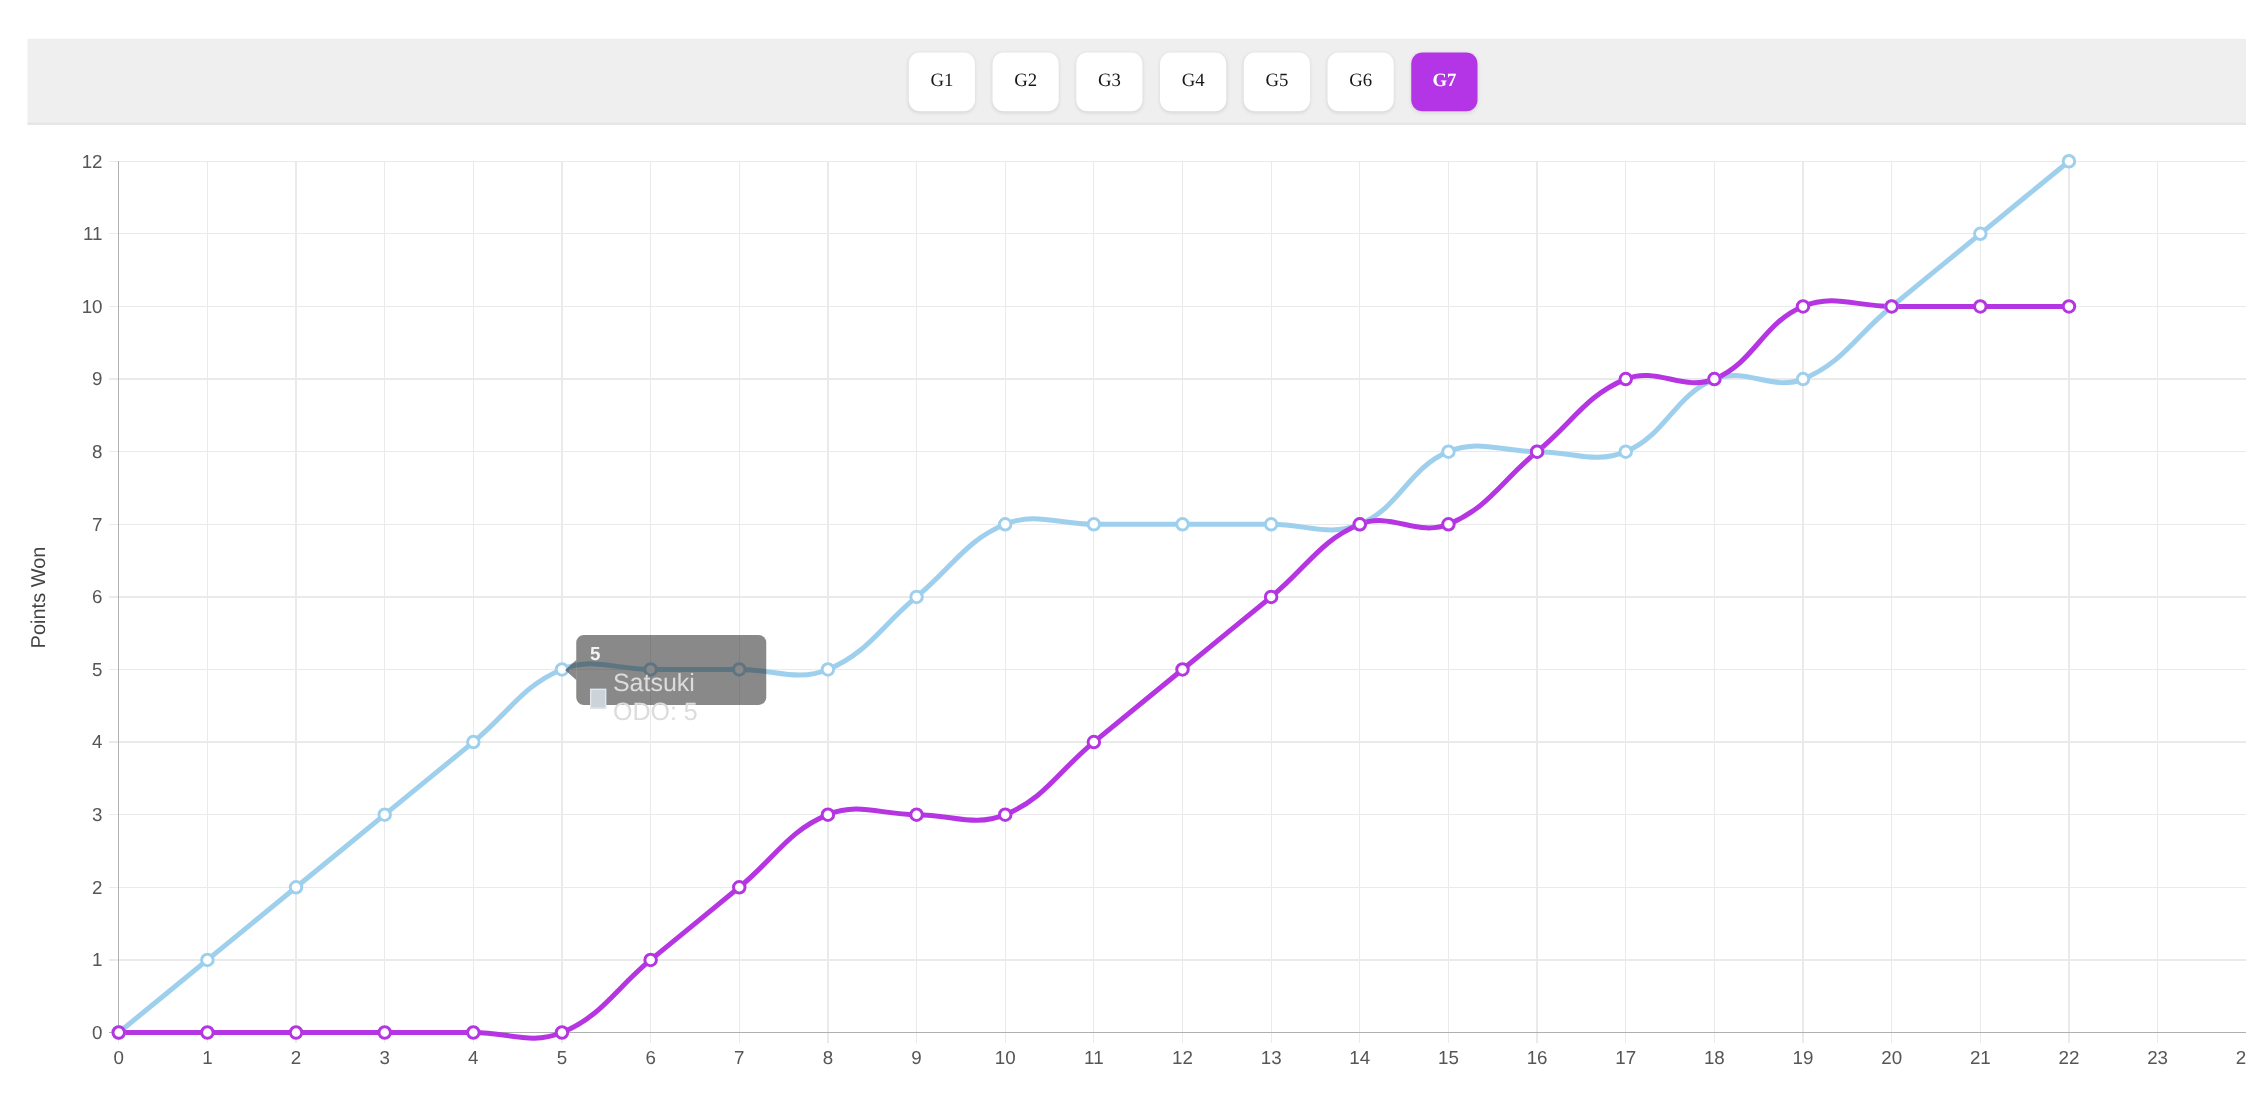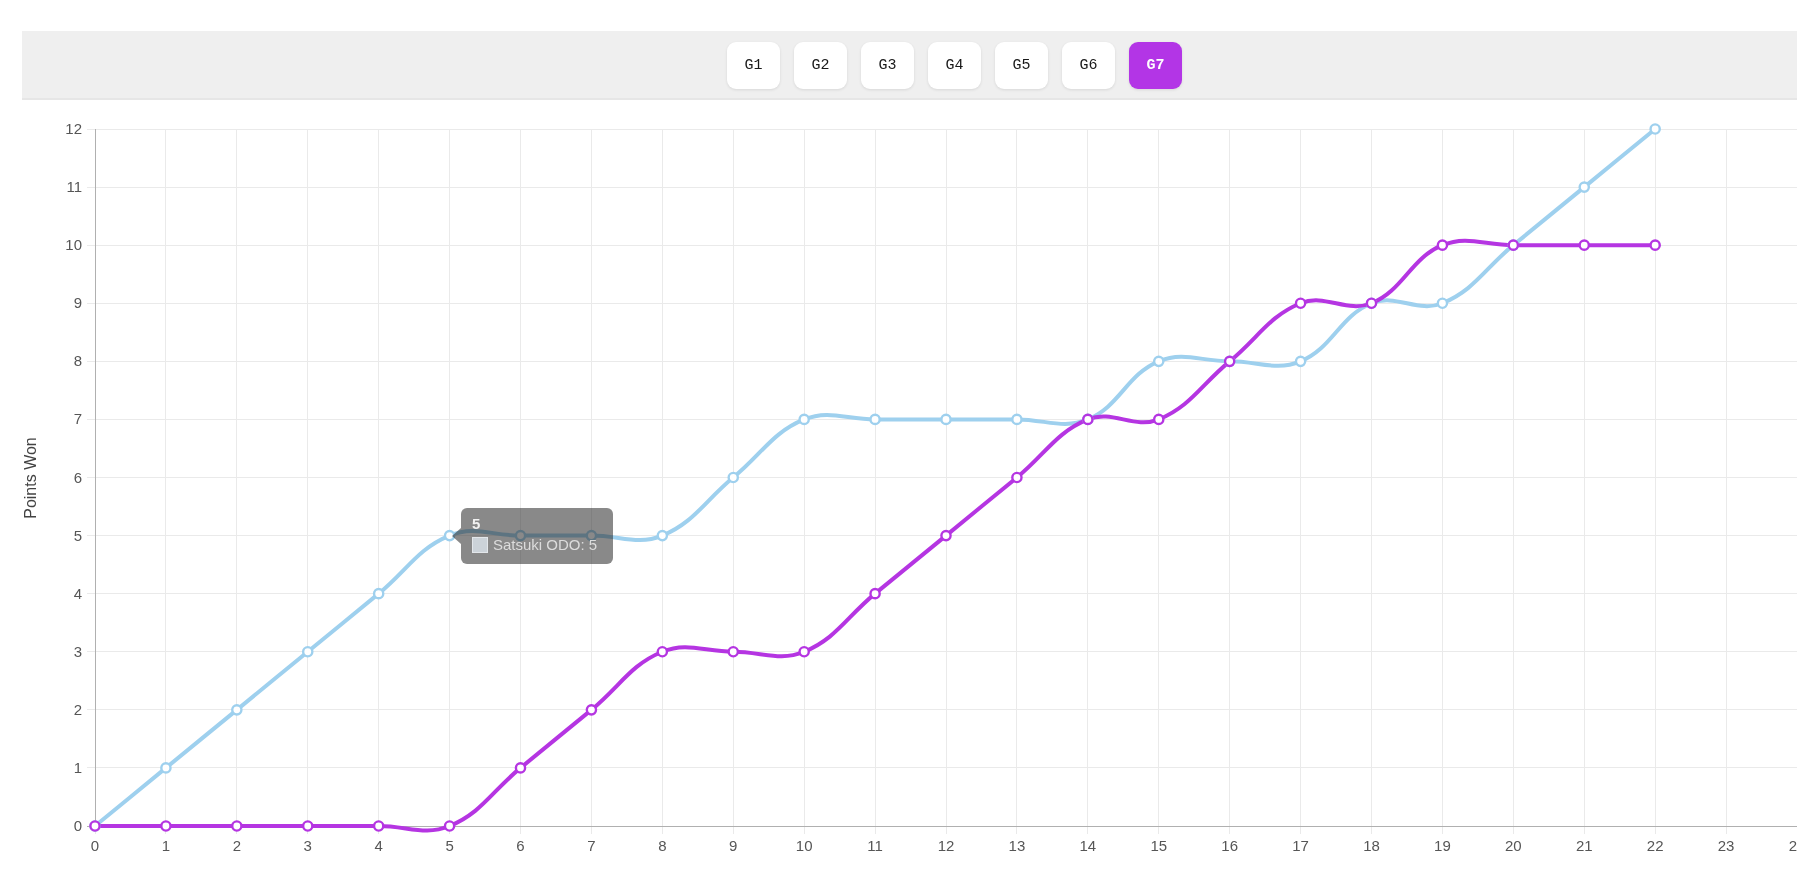--- a/index.html
+++ b/index.html
@@ -11,41 +11,41 @@
   #tabbar{
     position:absolute;left:22px;top:31px;width:1775px;height:69px;
     background:#efefef;border-bottom:2px solid #e6e6e6;box-sizing:border-box;
   }
   #tabs{
     position:absolute;left:705px;top:11px;display:flex;gap:14px;
   }
   .tab-btn{
     width:53px;height:47px;border:none;border-radius:9px;background:#ffffff;
     box-shadow:0 1px 3px rgba(0,0,0,0.10);
-    font-family:Liberation Mono, monospace;font-size:15px;font-weight:500;color:#181818;
+    font-family:Liberation Serif, serif;font-size:15px;font-weight:500;color:#181818;
     display:flex;align-items:center;justify-content:center;cursor:pointer;padding:16px;
   }
   .tab-btn.active{color:#ffffff;font-weight:bold;}
   
   #chart-svg{position:absolute;left:0;top:0;}
   .tick-label{font-family:"Liberation Sans",sans-serif;font-size:15px;fill:#565656;}
   .axis-title{font-family:"Liberation Sans",sans-serif;font-size:16px;fill:#434343;}
   
   #tooltip{
     position:absolute;left:461px;top:508px;width:152px;height:56px;box-sizing:border-box;
     background:rgba(40,40,40,0.55);border-radius:6px;padding:7px 10px 8px 11px;
     color:#e6e6e6;
   }
   #tooltip .tt-caret{
     position:absolute;left:-9px;top:50%;transform:translateY(-50%);
     width:0;height:0;border-top:8px solid transparent;border-bottom:8px solid transparent;
     border-right:9px solid rgba(40,40,40,0.55);
   }
   #tooltip .tt-title{font-size:15px;font-weight:bold;color:#f2f2f2;line-height:17px;}
-  #tooltip .tt-row{display:flex;align-items:center;margin-top:4px;font-size:15px;color:#dcdcdc;}
+  #tooltip .tt-row{display:flex;align-items:center;margin-top:4px;font-size:20px;color:#dcdcdc;}
   #tooltip .tt-swatch{
     display:inline-block;width:16px;height:16px;margin-right:5px;
     background:#ccd3d9;border:1px solid #e3e7eb;box-sizing:border-box;
   }
 </style>
 </head>
 <body>
 
 <div id="app">
 

